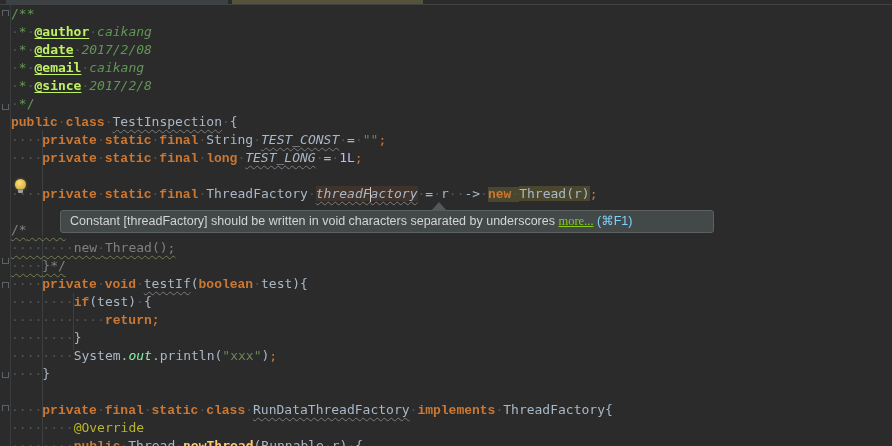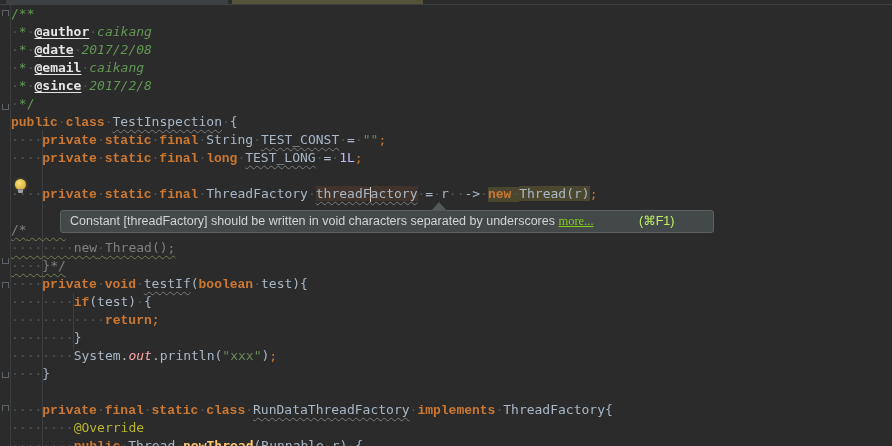--- a/index.html
+++ b/index.html
@@ -22,31 +22,31 @@
 
   .code { position:absolute; left:11px; top:0; right:0; bottom:0; font-size:13px; line-height:18px;
           color:#a9b7c6; white-space:pre; z-index:1; }
   .code-line { height:18px; white-space:pre; }
 
   .guide { position:absolute; width:1px; background:#3b3f41; z-index:0; }
 
   
   .kw   { color:#cc7832; font-weight:bold;font-family:Liberation Mono, monospace; }
   .txt  { color:#a9b7c6;margin-top:27px; }
-  .fld  { color:#a9b7c6; }
+  .fld  { color:#a9b7c6; font-style:italic; }
   .str  { color:#6a8759; }
   .num  { color:#c4b5fd; }
   .cmt  { color:#808080; }
   .ann  { color:#bbb529; }
   .mth  { color:#ffc66d; font-weight:bold; }
   .semi { color:#cc7832; }
   .doc  { color:#629755; }
-  .doctag { color:#e5e5e5; font-weight:bold; text-decoration:underline; text-underline-offset:2px;margin-top:36px; }
+  .doctag { color:#bef264; font-weight:bold; text-decoration:underline; text-underline-offset:2px;margin-top:36px; }
   .docval { color:#629755; font-style:italic; }
-  .outfld { color:#fca5a5; font-style:italic; }
+  .outfld { color:#86efac; font-style:italic; }
   .wavy  { text-decoration:underline; text-decoration-style:wavy; text-decoration-color:#7b7b7b;
            text-decoration-thickness:1px; text-underline-offset:2.5px; }
   .wavyo { text-decoration:underline; text-decoration-style:wavy; text-decoration-color:#72804f;
            text-decoration-thickness:1px; text-underline-offset:2.5px; }
   .hlb { background:#40332b;margin-top:20px; }
   .hlo { background:#4a472e; }
   .ws  { color:#4e5557; font-style:normal; font-weight:normal; }
   .pad { white-space:pre; }
 
   .caret { display:inline-block; width:1.5px; height:15px; background:#c9ccce;
@@ -59,21 +59,21 @@
                 box-shadow:0 0 3px rgba(230,190,80,.45); }
   .bulb-base { width:5px; height:4px; margin:-1px auto 0; background:#9da0a2; border-radius:0 0 1px 1px;
                border-top:1px solid #7a7d7f; }
 
   
   .tooltip { position:absolute; left:60px; top:210px; width:654px; height:23px; background:#434849;
              border:1px solid #5c6162; border-radius:3px; z-index:9;
              font-family:"Liberation Sans", sans-serif; font-size:12.5px; color:#d2d5d6;
              line-height:21px; padding:0 9px; white-space:nowrap; overflow:hidden; }
   .tooltip a { color:#84cc16; text-decoration:underline; cursor:pointer;font-family:Liberation Serif, serif; }
-  .tooltip .shortcut { color:#bef264;margin-left:42px; }
+  .tooltip .shortcut { color:#7dd3fc; }
   .tip-arrow { position:absolute; left:431px; top:202px; width:0; height:0; z-index:10;
                border-left:8px solid transparent; border-right:8px solid transparent;
                border-bottom:9px solid #53585a; }
 </style>
 </head>
 <body>
 
 <div class="window">
 
   <div class="tabstrip">

